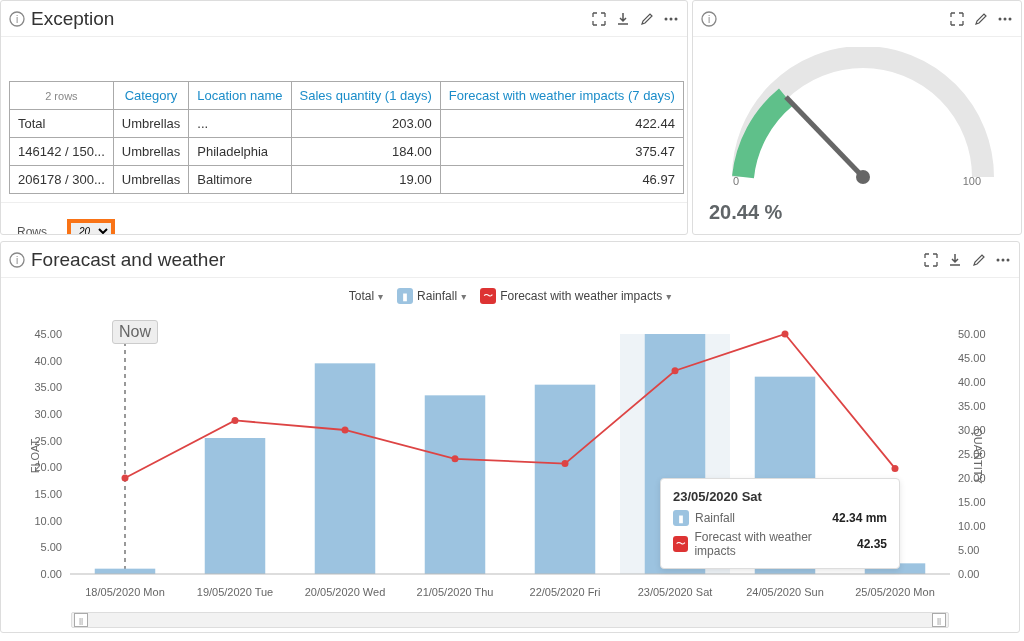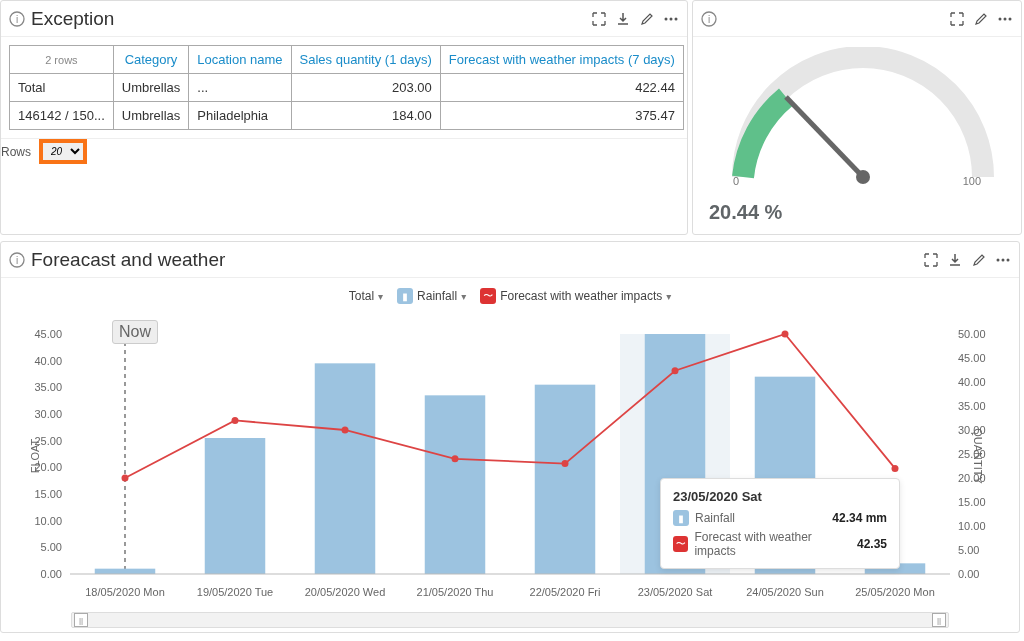--- a/index.html
+++ b/index.html
@@ -7,27 +7,27 @@
 .top-row { display: flex; gap: 4px; height: 235px; }
 .panel { border: 1px solid #ddd; border-radius: 3px; overflow: hidden; background: #fff; }
 .panel-exception { width: 688px; }
 .panel-gauge { width: 330px; }
 .panel-header { display: flex; align-items: center; padding: 6px 8px; border-bottom: 1px solid #eee; height: 36px; }
 .panel-header-left { display: flex; align-items: center; gap: 6px; flex: 1; }
 .panel-header-right { display: flex; align-items: center; gap: 8px; }
 .panel-title { font-size: 19px; color: #333; }
 .icon { width: 16px; height: 16px; display: inline-flex; align-items: center; justify-content: center; color: #555; cursor: pointer; }
 .icon svg { width: 16px; height: 16px; }
-.table-wrap { padding: 8px; }
+.table-wrap { padding: 8px; margin-top: 36px; }
 table { border-collapse: collapse; width: 100%; font-size: 13px; }
 th, td { border: 1px solid #aaa; padding: 6px 8px; text-align: left; white-space: nowrap; }
 th { color: #1a8cc9; font-weight: normal; text-align: center; }
 .th-rows { color: #888; font-size: 11px; border: 1px solid #aaa; }
 td.num { text-align: right; }
-.rows-control { padding: 0; color: #555; display: flex; align-items: center; gap: 8px; border-top: 1px solid #eee; }
+.rows-control { padding: 16px; color: #555; display: flex; align-items: center; gap: 20px; border-top: 1px solid #eee; }
 .rows-control select { border: 4px solid #f97316; padding: 2px 4px; font-size: 10px; font-style: italic; }
 .gauge-body { position: relative; height: 160px; padding: 10px 20px 0 20px; }
 .gauge-svg { display: block; margin: 0 auto; }
 .gauge-labels { display: flex; justify-content: space-between; color: #777; font-size: 11px; padding: 0 20px; margin-top: -12px; }
 .gauge-value { font-size: 20px; font-weight: bold; color: #606568; padding: 4px 16px 8px 16px; }
 .panel-chart { width: 1020px; margin-top: 6px; border: 1px solid #ddd; border-radius: 3px; }
 .chart-filters { display: flex; justify-content: center; align-items: center; gap: 14px; padding: 10px 0 6px 0; font-size: 12px; color: #444; }
 .filter-pill { display: flex; align-items: center; gap: 4px; cursor: pointer; }
 .badge-bar { width: 16px; height: 16px; background: #9cc3e0; border-radius: 3px; display: inline-flex; align-items: center; justify-content: center; color: #fff; font-size: 10px; }
 .badge-line { width: 16px; height: 16px; background: #d33; border-radius: 3px; display: inline-flex; align-items: center; justify-content: center; color: #fff; font-size: 10px; }
@@ -102,20 +102,27 @@
             <td>...</td>
             <td class="num">203.00</td>
             <td class="num">422.44</td>
           </tr>
           <tr>
             <td>146142 / 150...</td>
             <td>Umbrellas</td>
             <td>Philadelphia</td>
             <td class="num">184.00</td>
             <td class="num">375.47</td>
+          </tr>
+          <tr>
+            <td>206178 / 300...</td>
+            <td>Umbrellas</td>
+            <td>Baltimore</td>
+            <td class="num">19.00</td>
+            <td class="num">46.97</td>
           </tr>
         </tbody>
       </table>
     </div>
     <div class="rows-control">
       <span>Rows</span>
       <select>
         <option>20</option>
       </select>
     </div>

